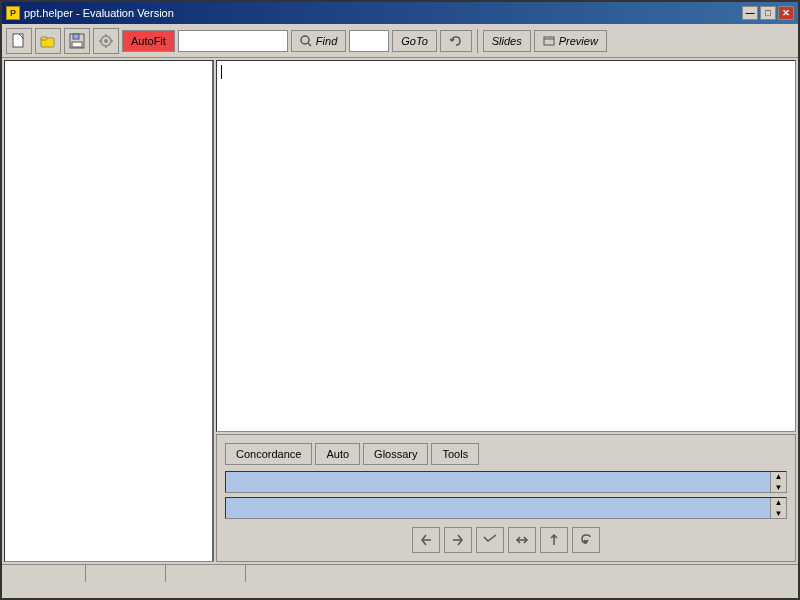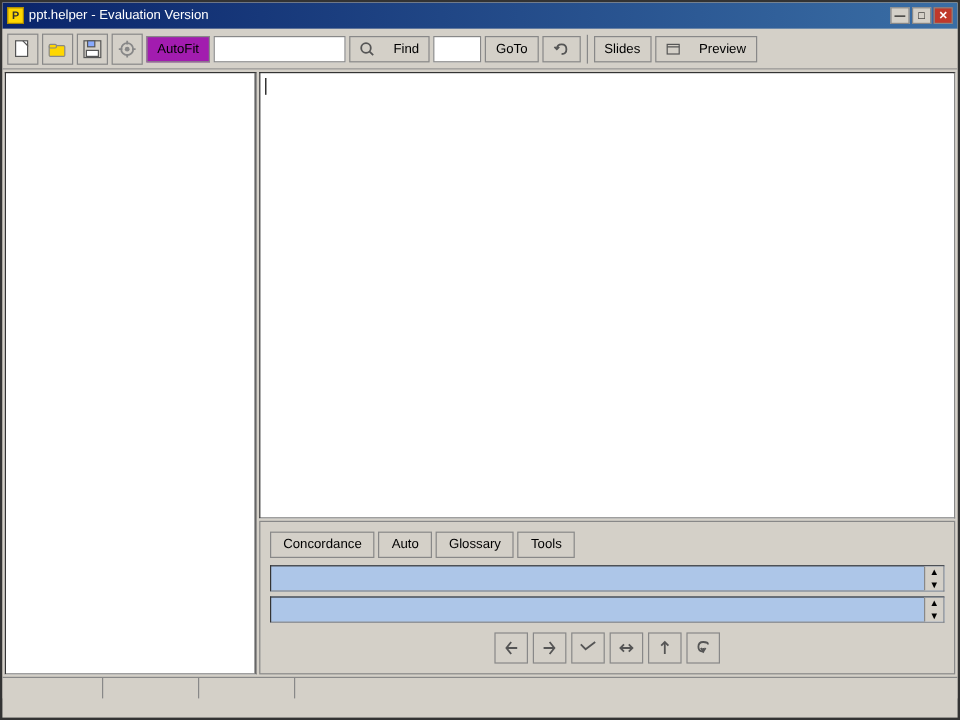--- a/index.html
+++ b/index.html
@@ -68,38 +68,38 @@
       border: 1px solid #888;
       background: #d4d0c8;
       display: flex; align-items: center; justify-content: center;
       cursor: pointer;
       font-size: 12px;
     }
     .autofit-btn {
       height: 22px;
       padding: 0 8px;
       border: 1px solid #888;
-      background: #a21caf;
+      background: #ef4444;
       cursor: pointer;
       font-size: 11px;
     }
     .search-input {
       width: 110px; height: 22px;
       border: 1px solid #888;
       background: white;
       padding: 1px 4px;
     }
     .toolbar-text-btn {
       height: 22px;
       padding: 0 8px;
       border: 1px solid #888;
       background: #d4d0c8;
       cursor: pointer;
       font-size: 11px;
-      display: flex; align-items: center; gap: 16px;
+      display: flex; align-items: center; gap: 4px; font-style: italic;
     }
     .goto-input {
       width: 40px; height: 22px;
       border: 1px solid #888;
       background: white;
       padding: 1px 4px;
     }
     .separator { width: 1px; height: 24px; background: #888; margin: 0 2px; }
 
     

